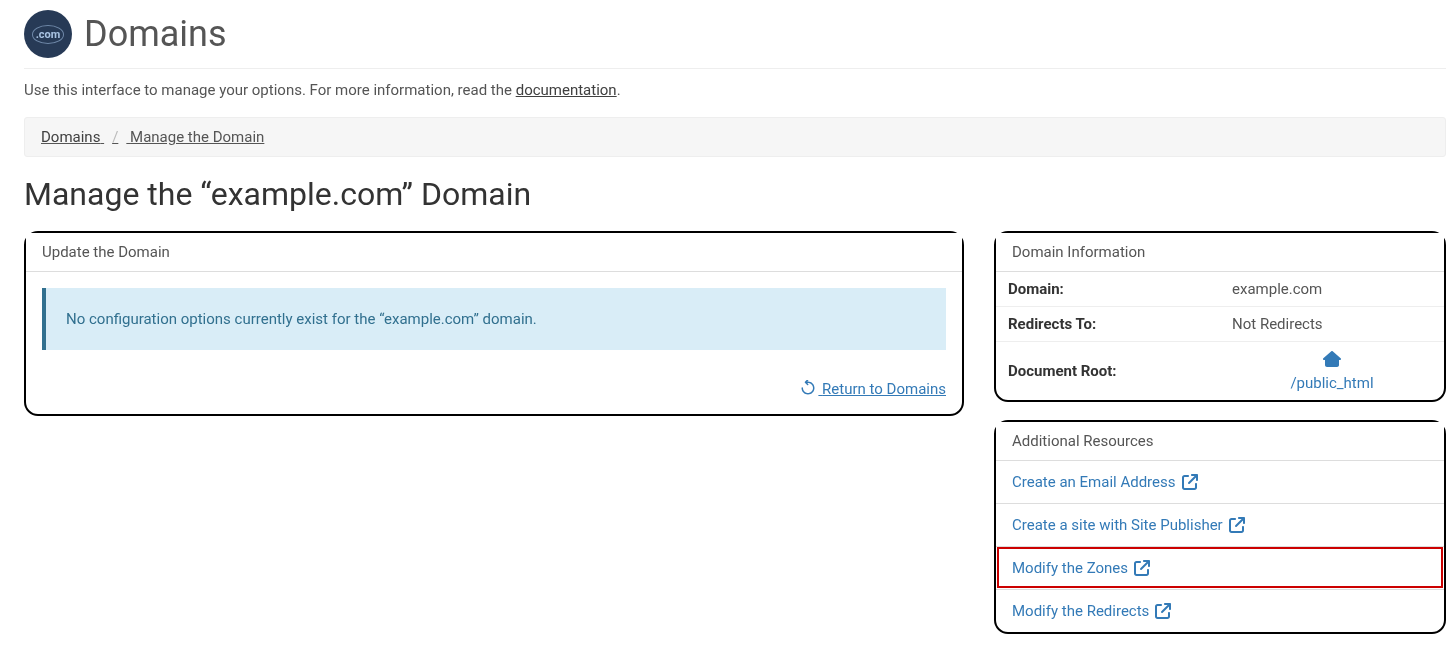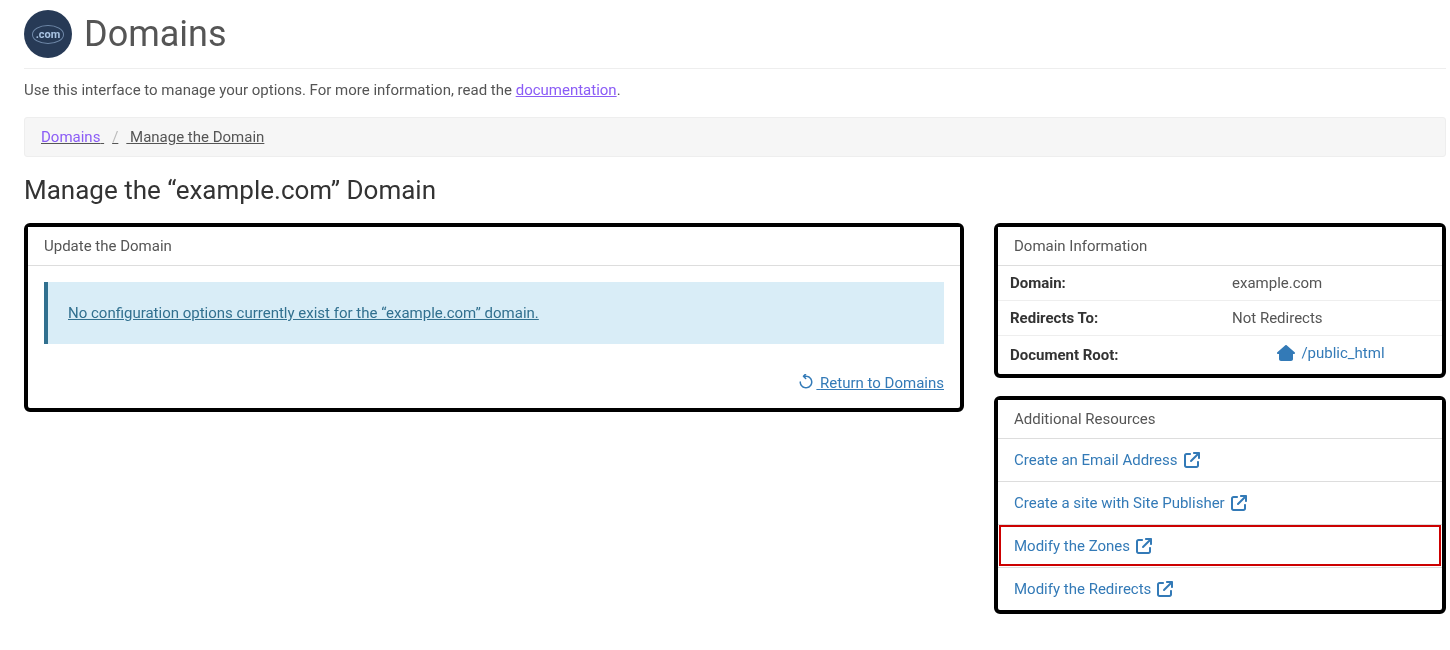--- a/index.html
+++ b/index.html
@@ -43,48 +43,48 @@
   h1.page-title {
     font-size: 36px;
     font-weight: 400;
     color: #555;
     margin: 0;
   }
   .intro {
     margin: 12px 0 18px 0;
     color: #555;
   }
-  a { color: #8b5cf6; text-decoration: none; }
+  a { color: #404040; text-decoration: none; }
   .intro a { text-decoration: underline; }
   .breadcrumb {
     background: #f6f6f6;
     border: 1px solid #eee;
     border-radius: 3px;
     padding: 10px 16px;
     margin-bottom: 18px;
     color: #555;
     text-decoration: underline;
   }
   .breadcrumb .sep { color: #bbb; margin: 0 8px; }
   h2.subheading {
-    font-size: 26px;
+    font-size: 32px;
     font-weight: 400;
     color: #333;
     margin: 14px 0 18px 0;
   }
   .columns {
     display: flex;
     gap: 30px;
     align-items: flex-start;
   }
   .col-left { flex: 1 1 auto; }
   .col-right { flex: 0 0 452px; }
   .panel {
-    border: 4px solid #000000;
-    border-radius: 6px;
+    border: 2px solid #000000;
+    border-radius: 14px;
     background: #fff;
     margin-bottom: 18px;
   }
   .panel-heading {
     padding: 10px 16px;
     border-bottom: 1px solid #ddd;
     color: #555;
     background: #fff;
   }
   .panel-body {
@@ -92,38 +92,37 @@
   }
   .panel-body.no-pad {
     padding: 0;
   }
   .info-alert {
     background: #d9edf7;
     border-left: 4px solid #31708f;
     color: #31708f;
     padding: 22px 20px;
     margin-bottom: 24px;
-    text-decoration: underline;
   }
   .return-row { text-align: right; padding-top: 6px; }
   .return-link { color: #337ab7; text-decoration: underline; }
   .return-link svg { vertical-align: -2px; margin-right: 2px; }
   table.info-table {
     width: 100%;
     border-collapse: collapse;
   }
   table.info-table td {
     padding: 8px 12px;
     border-top: 1px solid #eee;
     vertical-align: middle;
   }
   table.info-table tr:first-child td { border-top: none; }
   table.info-table td.label { font-weight: 700; color: #333; width: 50%; }
   .docroot-cell { text-align: center; }
-  .docroot-link { color: #337ab7; display: inline-flex; align-items: center; gap: 6px; }
+  .docroot-link { color: #337ab7; display: inline-flex; align-items: center; gap: 6px; flex-direction: column; }
   .list-group {
     display: flex;
     flex-direction: column;
   }
   .list-item {
     padding: 12px 16px;
     border-top: 1px solid #ddd;
     color: #337ab7;
     display: flex;
     align-items: center;

